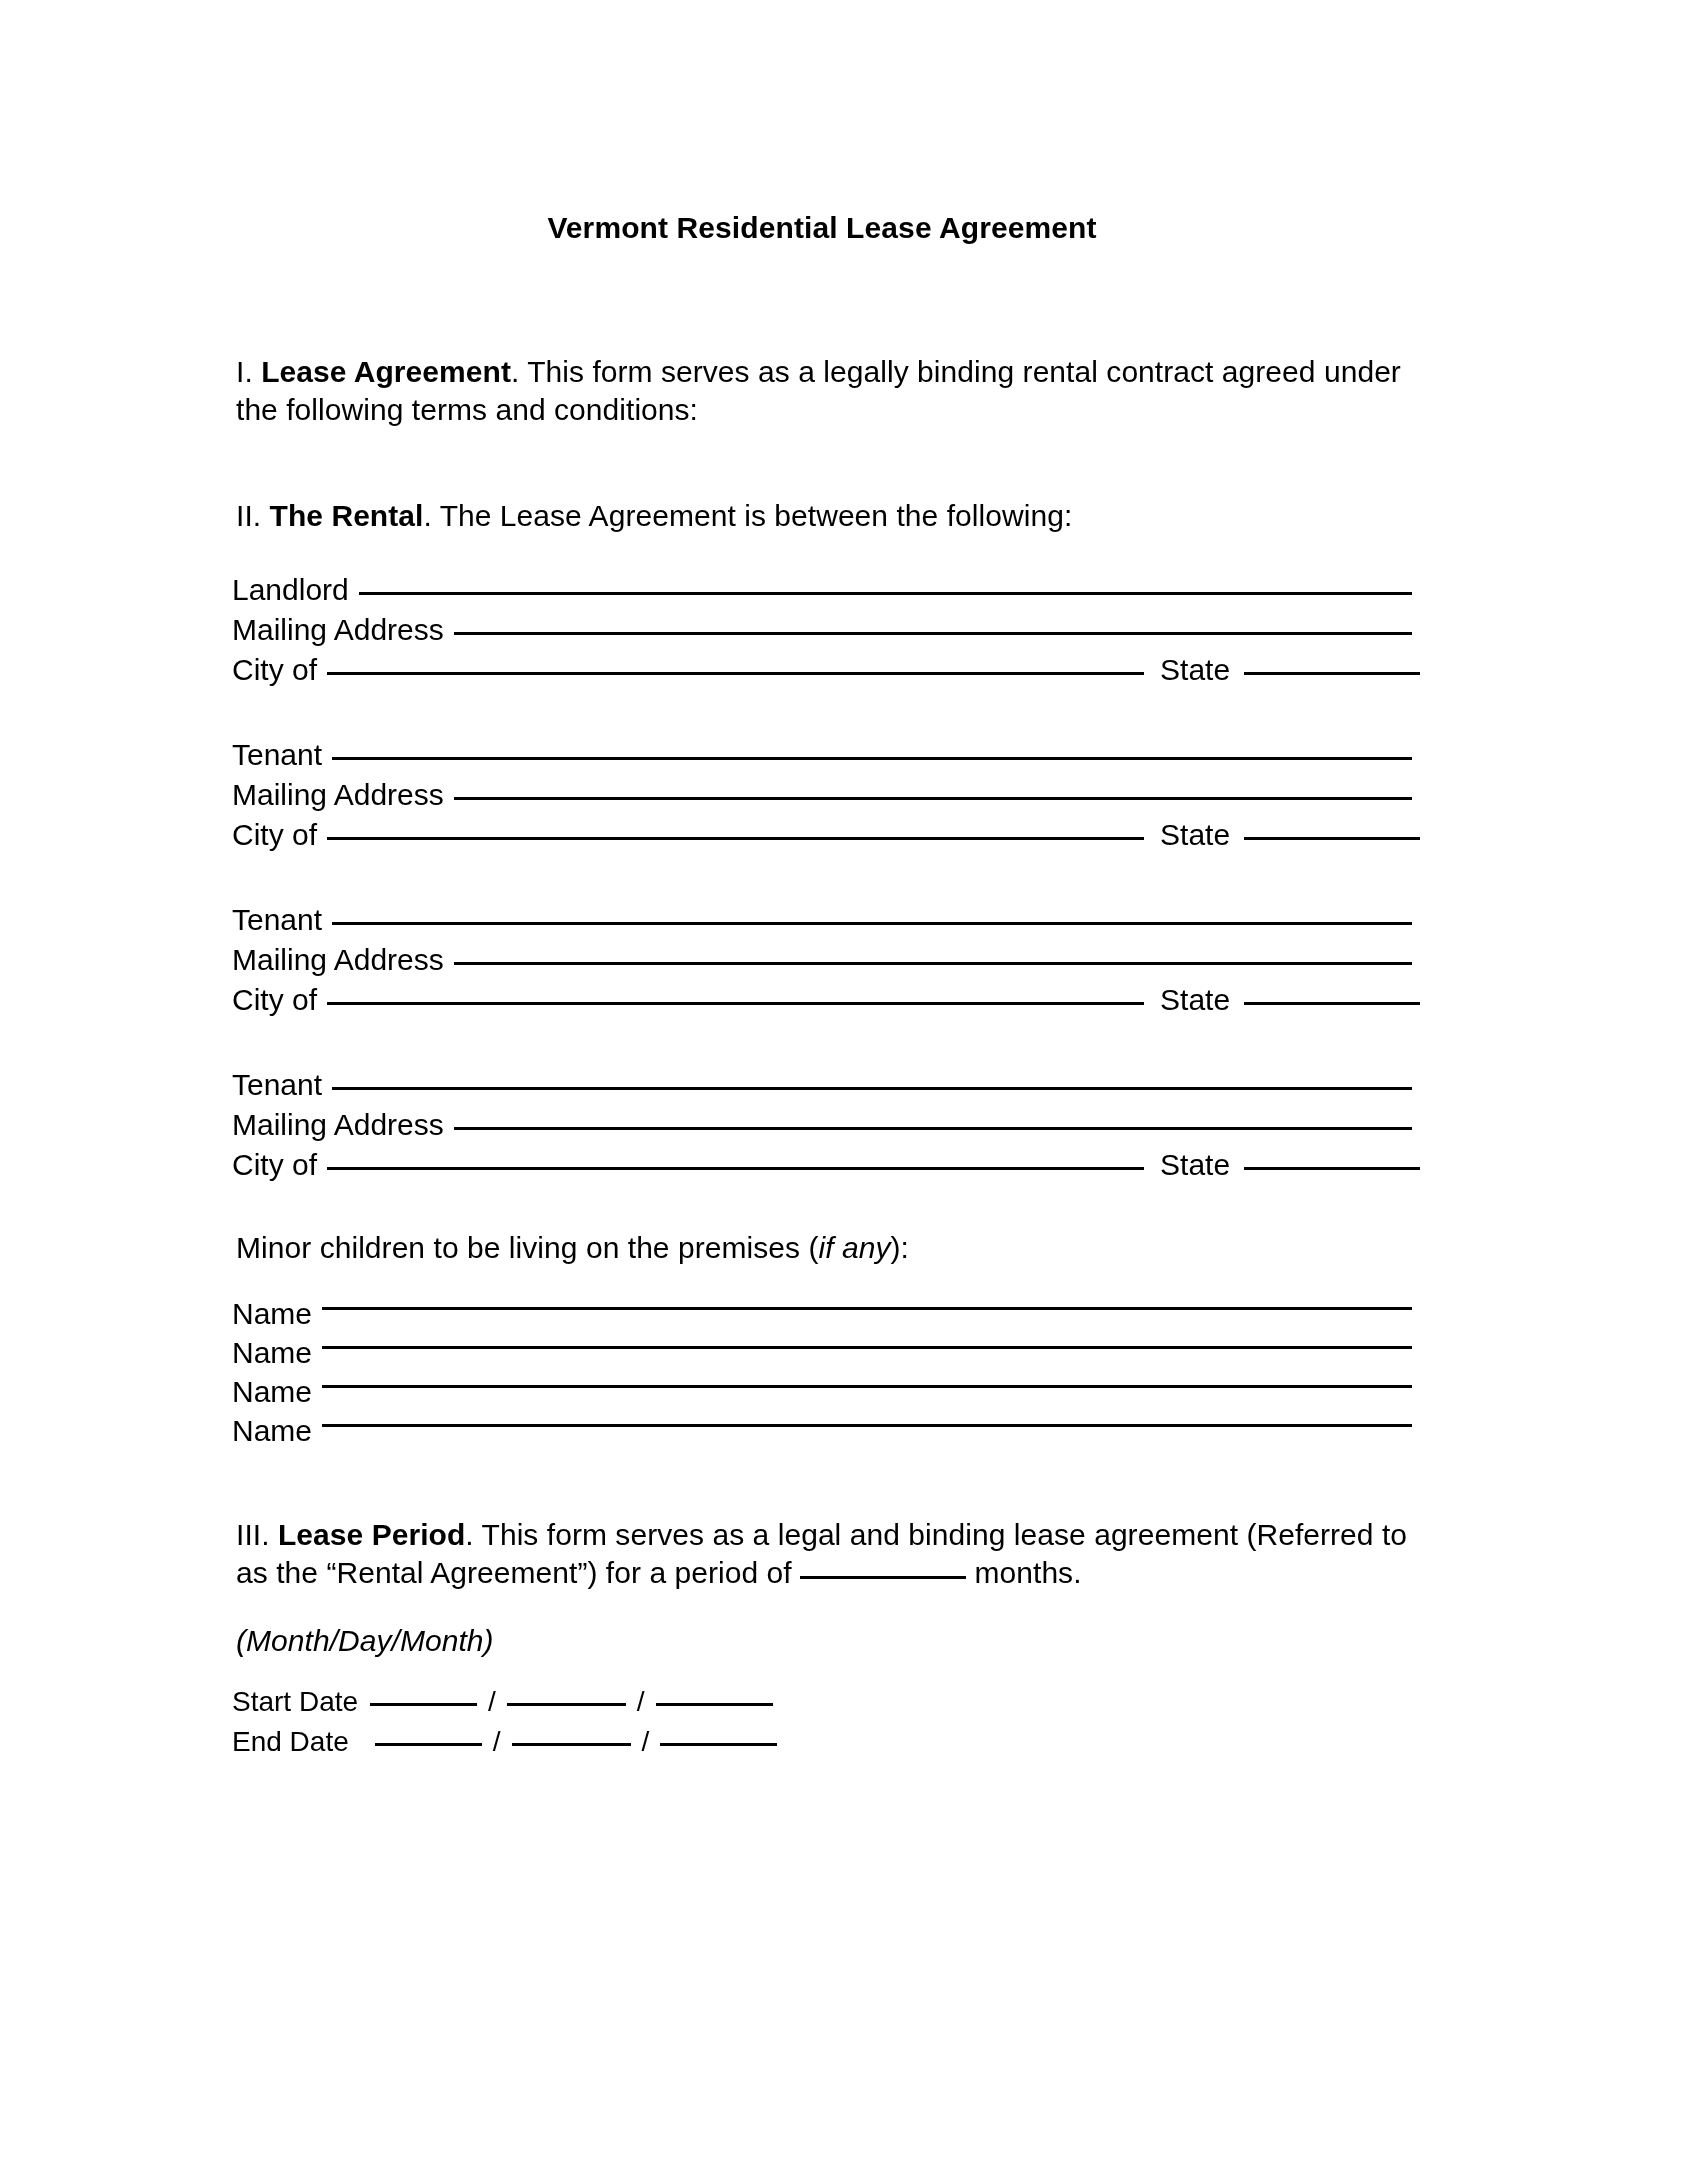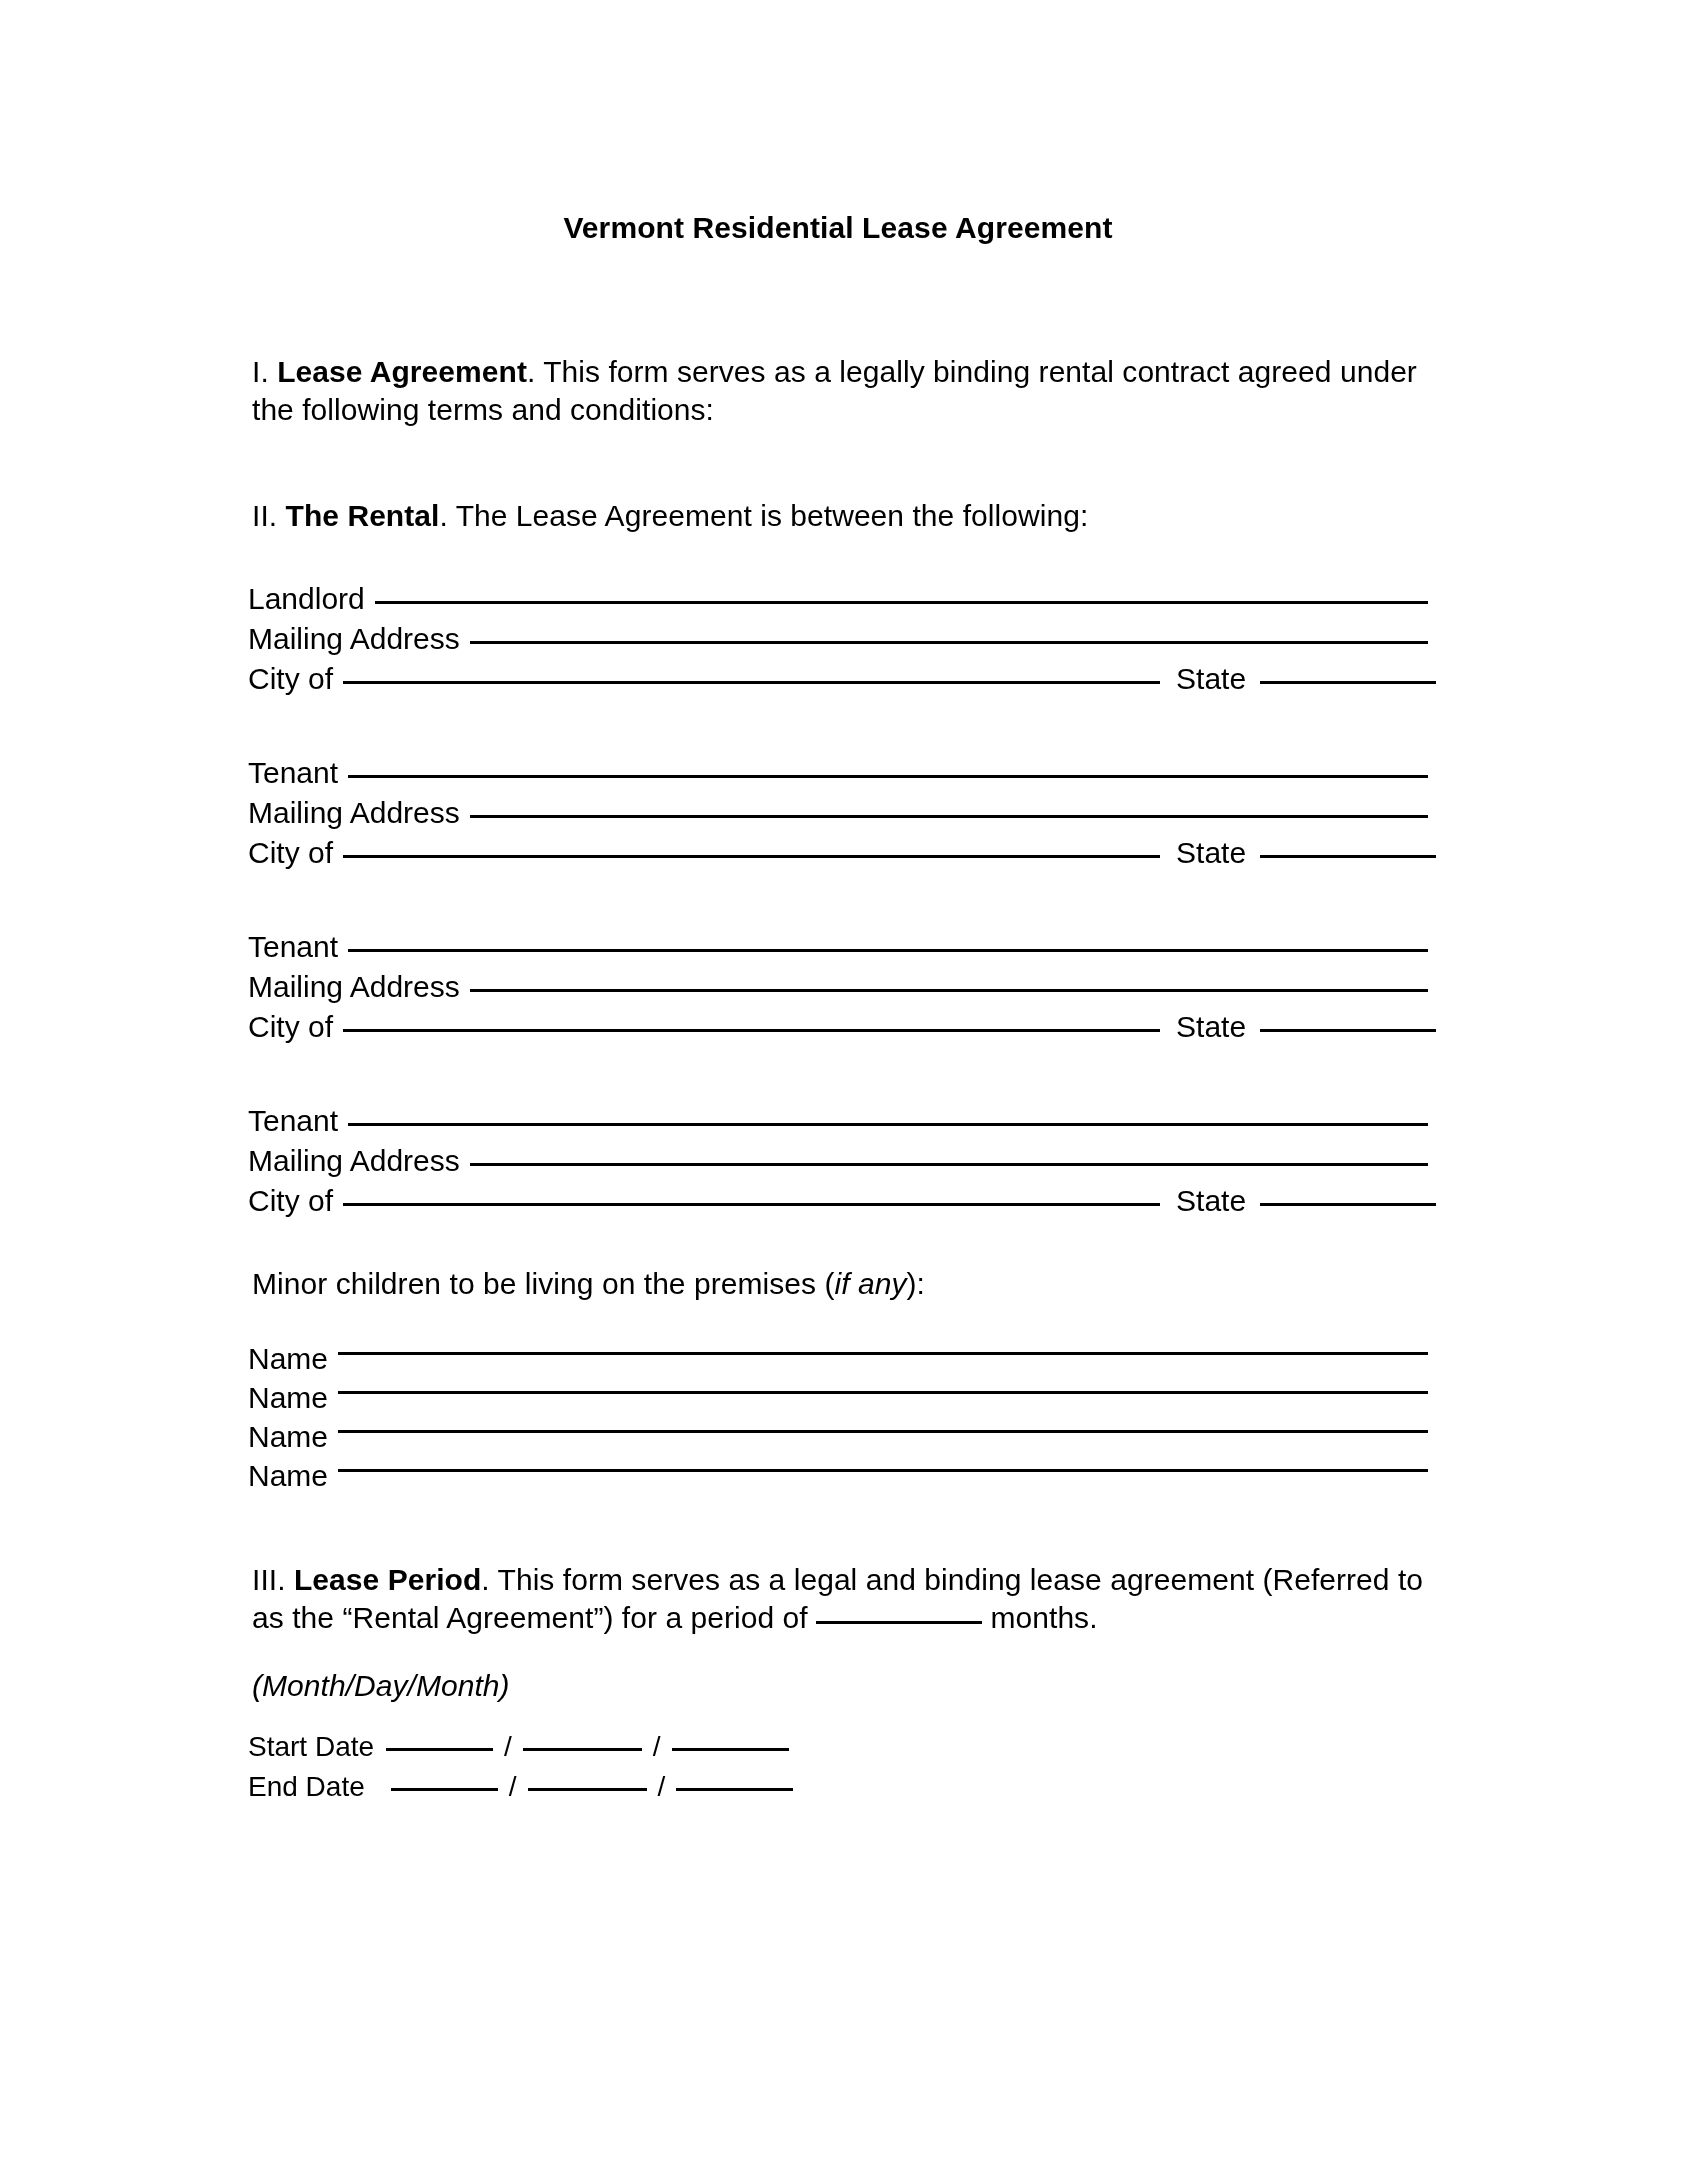--- a/index.html
+++ b/index.html
@@ -16,21 +16,21 @@
   }
   .page {
     position: relative;
     width: 1683px;
     height: 2178px;
     background: #ffffff;
     box-sizing: border-box;
   }
   .content {
     position: absolute;
-    left: 248px;
+    left: 232px;
     top: 0;
     width: 1180px;
   }
 
   
   .doc-title {
     text-align: center;
     font-size: 30px;
     font-weight: bold;
     letter-spacing: 0.1px;
@@ -73,21 +73,21 @@
     top: -5px;
     min-width: 10px;
   }
   .rule.fixed-state {
     flex: 0 0 176px;
   }
   .rule.city {
     flex: 0 0 817px;
   }
 
-  .group { margin-top: 16px; }
+  .group { margin-top: 7px; }
   .gap-party { height: 38px; }
 
   
   .names-intro { padding-top: 0; }
   .name-row { line-height: 39px; align-items: center; }
 
   
   .date-row {
     display: flex;
     align-items: baseline;

